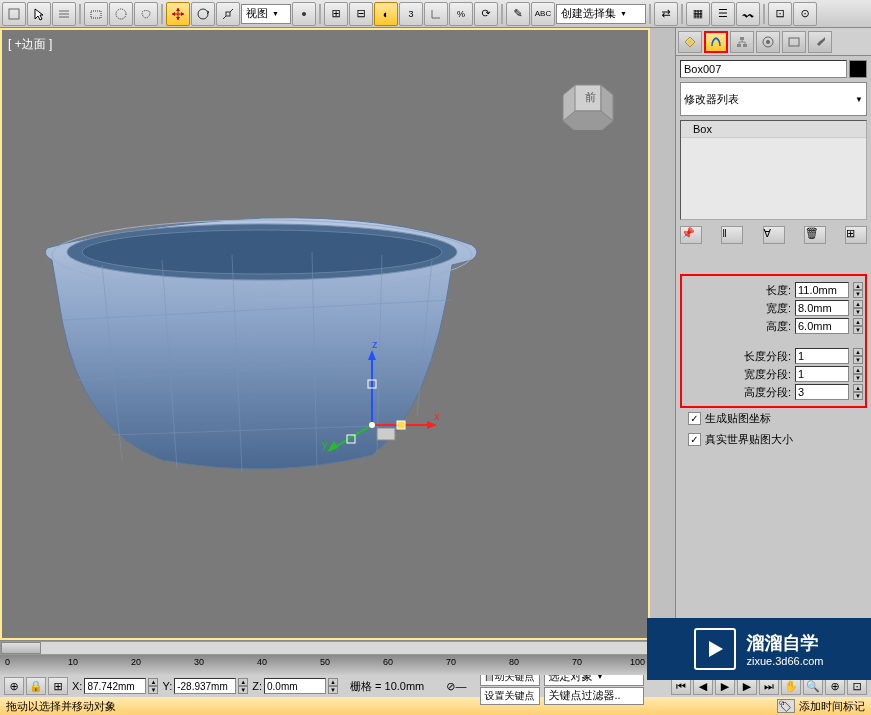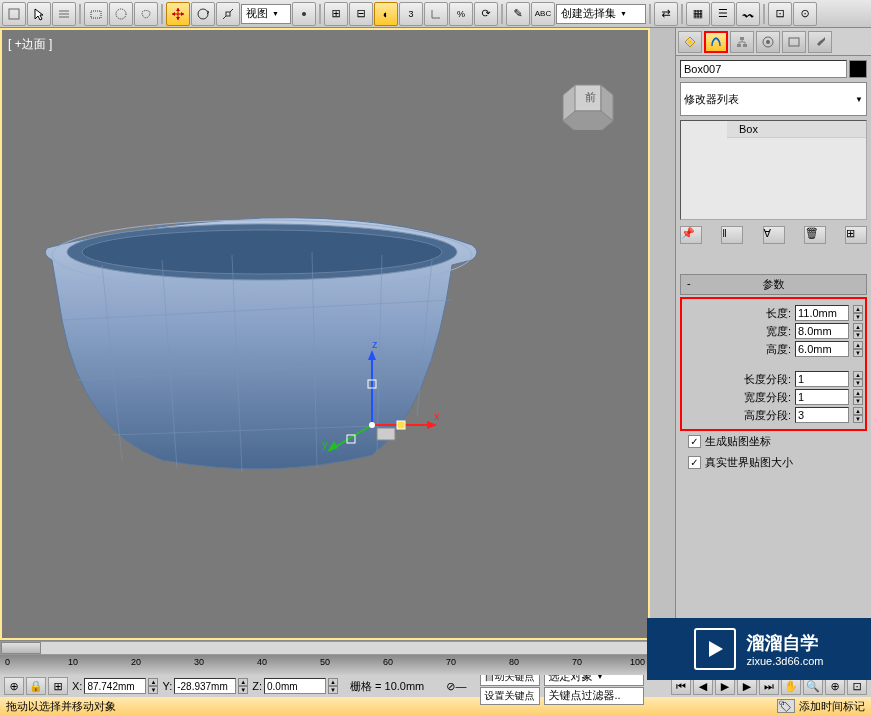--- a/index.html
+++ b/index.html
@@ -23,21 +23,21 @@
     .right-panel { width: 196px; background: #c8c8c8; border-left: 1px solid #888; display: flex; flex-direction: column; }
     .panel-tabs { height: 28px; background: #d0d0d0; border-bottom: 1px solid #888; display: flex; align-items: center; padding: 2px; gap: 2px; }
     .panel-tab { width: 24px; height: 22px; background: linear-gradient(#e0e0e0, #c0c0c0); border: 1px solid #999; display: flex; align-items: center; justify-content: center; cursor: pointer; }
     .panel-tab.active { background: linear-gradient(#ffe89a, #ffc72a); border: 2px solid red; }
     
     .panel-body { padding: 4px; flex: 1; }
     .name-row { display: flex; gap: 2px; margin-bottom: 4px; }
     .name-input { flex: 1; height: 18px; background: white; border: 1px inset #888; padding: 0 3px; }
     .color-swatch { width: 18px; height: 18px; background: #000; border: 1px solid #888; }
     .mod-dropdown { width: 100%; height: 20px; background: white; border: 1px solid #888; padding: 16px 3px; display: flex; align-items: center; justify-content: space-between; margin-bottom: 4px; }
-    .mod-list { background: #e8e8e8; border: 1px inset #aaa; height: 100px; margin-bottom: 4px; padding-left: 46px; }
+    .mod-list { background: #e8e8e8; border: 1px inset #aaa; height: 100px; margin-bottom: 4px; }
     .mod-item { padding: 2px 12px; background: #ddd; border-bottom: 1px solid #ccc; }
     .mod-btns { display: flex; gap: 3px; justify-content: space-between; padding: 2px 0; margin-bottom: 8px; }
     .mod-btn { width: 22px; height: 18px; background: linear-gradient(#e8e8e8, #c8c8c8); border: 1px solid #999; }
     
     .rollout-header { background: #b8b8b8; border: 1px solid #888; padding: 2px 6px; text-align: center; position: relative; margin-bottom: 2px; }
     .rollout-header::before { content: "-"; position: absolute; left: 6px; }
     
     .params-box { border: 2px solid red; padding: 4px 2px; }
     .param-row { display: flex; align-items: center; justify-content: flex-end; gap: 4px; margin: 2px 0; }
     .param-label { font-size: 11px; }
@@ -285,21 +285,20 @@
       <div class="mod-btns">
         <div class="mod-btn">📌</div>
         <div class="mod-btn">‖</div>
         <div class="mod-btn">∀</div>
         <div class="mod-btn">🗑</div>
         <div class="mod-btn">⊞</div>
       </div>
 
       <div style="height:20px;"></div>
 
-      <div class="rollout-header">参数</div>
 
       <div class="params-box">
         <div class="param-row">
           <span class="param-label">长度:</span>
           <input class="param-input" value="11.0mm" style="">
           <div class="spinner">
               <div class="spin-btn">▲</div>
               <div class="spin-btn">▼</div>
             </div>
         </div>

